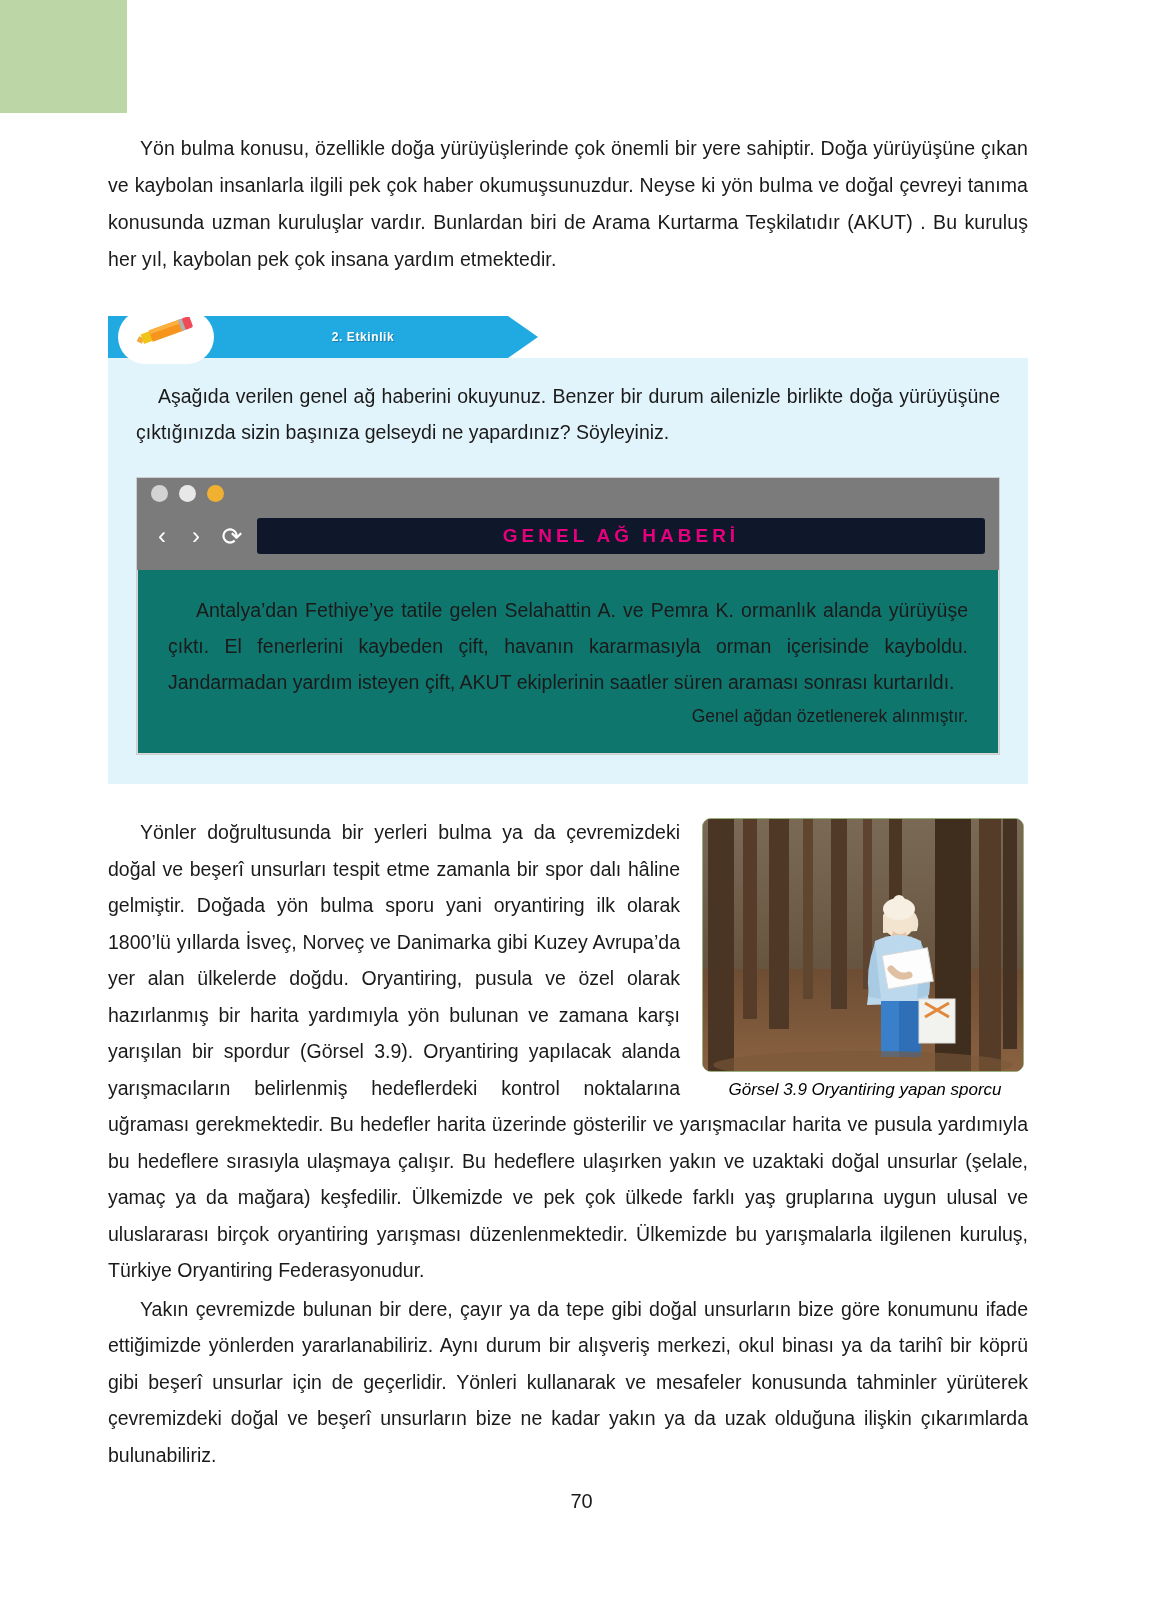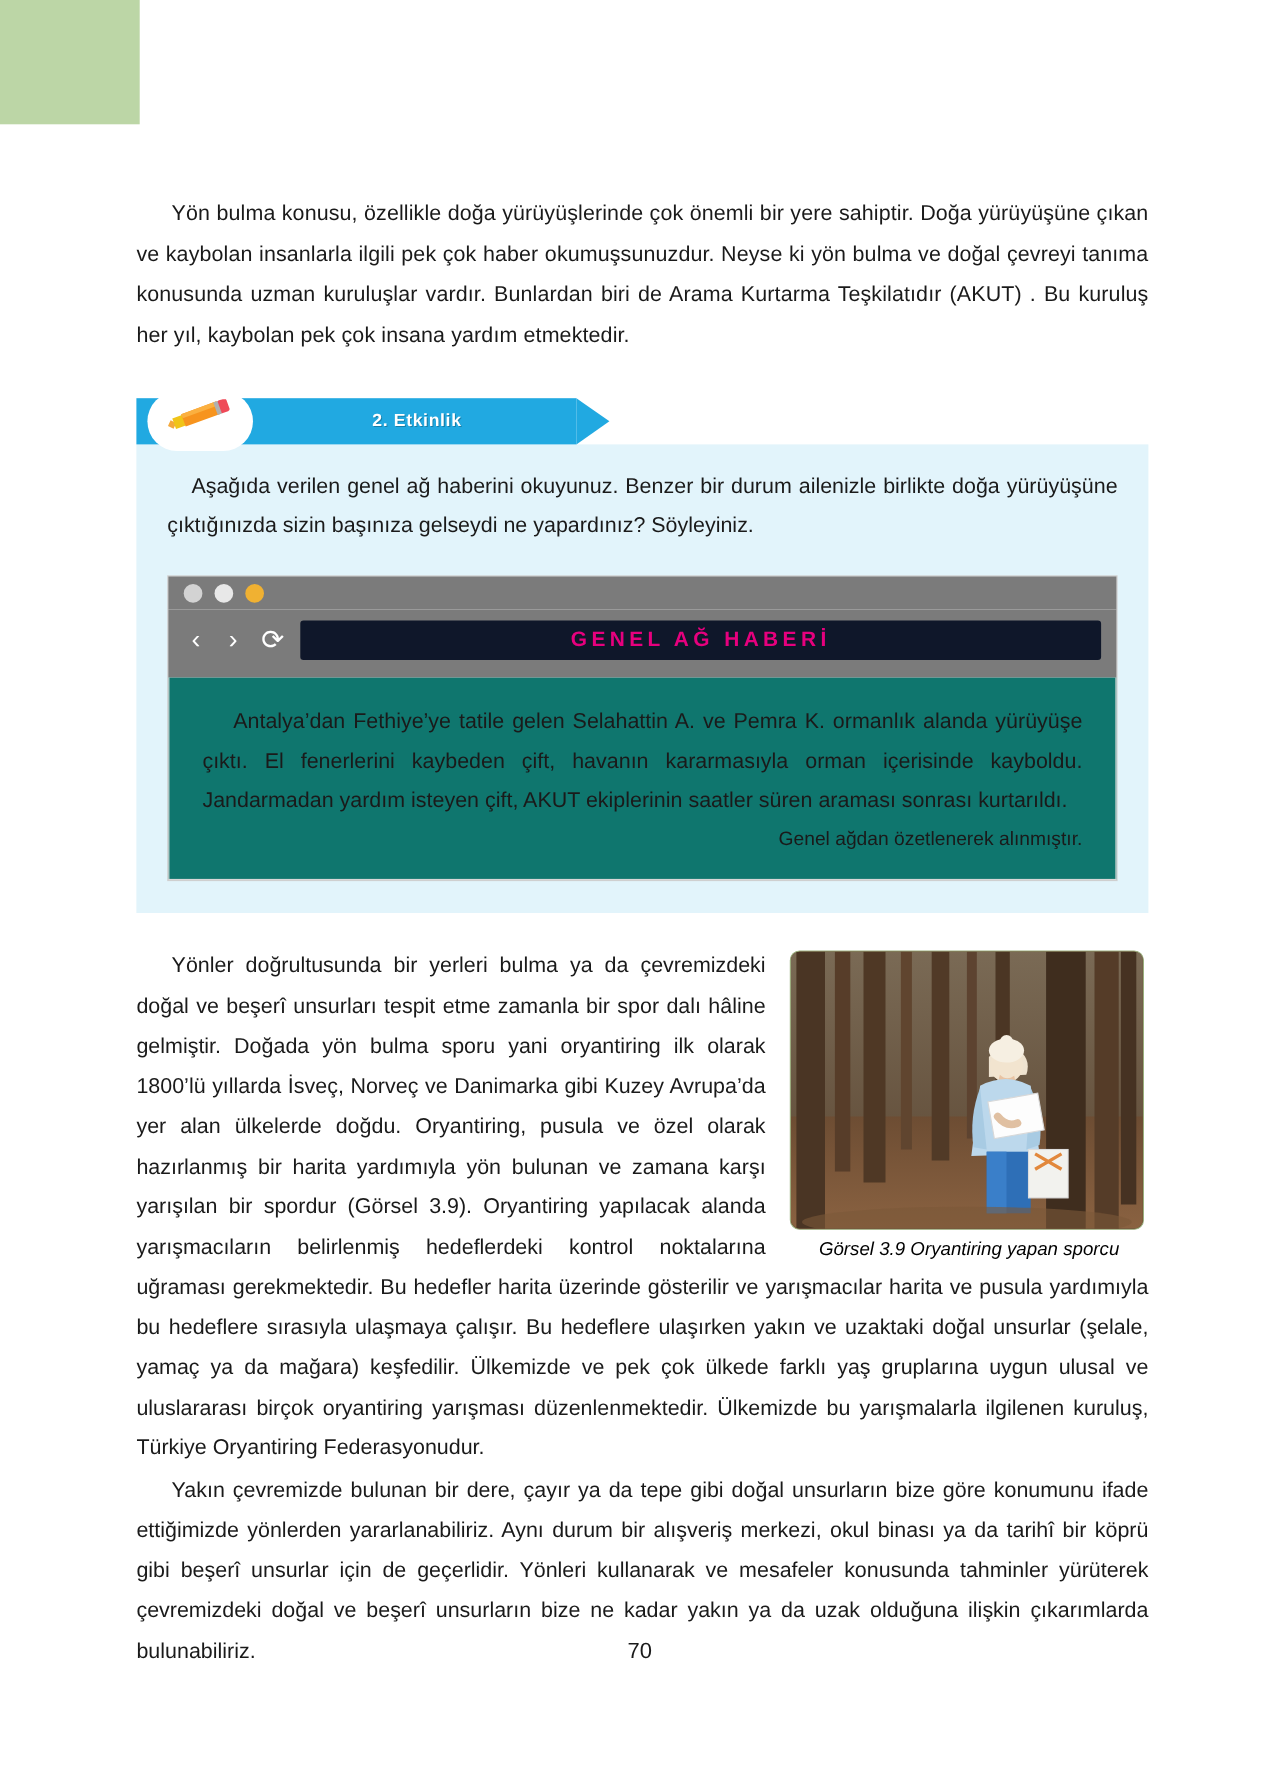--- a/index.html
+++ b/index.html
@@ -28,24 +28,23 @@
     left: 0;
     top: 0;
     width: 127px;
     height: 113px;
     background: #bcd6a6;
   }
 
   
   .content {
     position: absolute;
-    left: 124px;
+    left: 108px;
     top: 130px;
     width: 920px;
-    margin-top: 46px;
   }
 
   p.body-text {
     font-size: 19.5px;
     line-height: 37px;
     text-align: justify;
     margin: 0 0 2px 0;
     letter-spacing: 0.1px;
   }
   p.indent {
@@ -98,21 +97,21 @@
   .activity-title {
     position: absolute;
     left: 120px;
     top: 0;
     height: 42px;
     width: 270px;
     display: flex;
     align-items: center;
     justify-content: center;
     color: #ffffff;
-    font-size: 16px;
+    font-size: 12px;
     font-weight: bold;
     letter-spacing: 0.6px;
     text-shadow: 1px 1px 0 rgba(0,0,0,0.25);
   }
   .activity-body {
     background: #e2f4fb;
     padding: 20px 28px 30px 28px;
   }
   .activity-body p {
     font-size: 19.5px;

